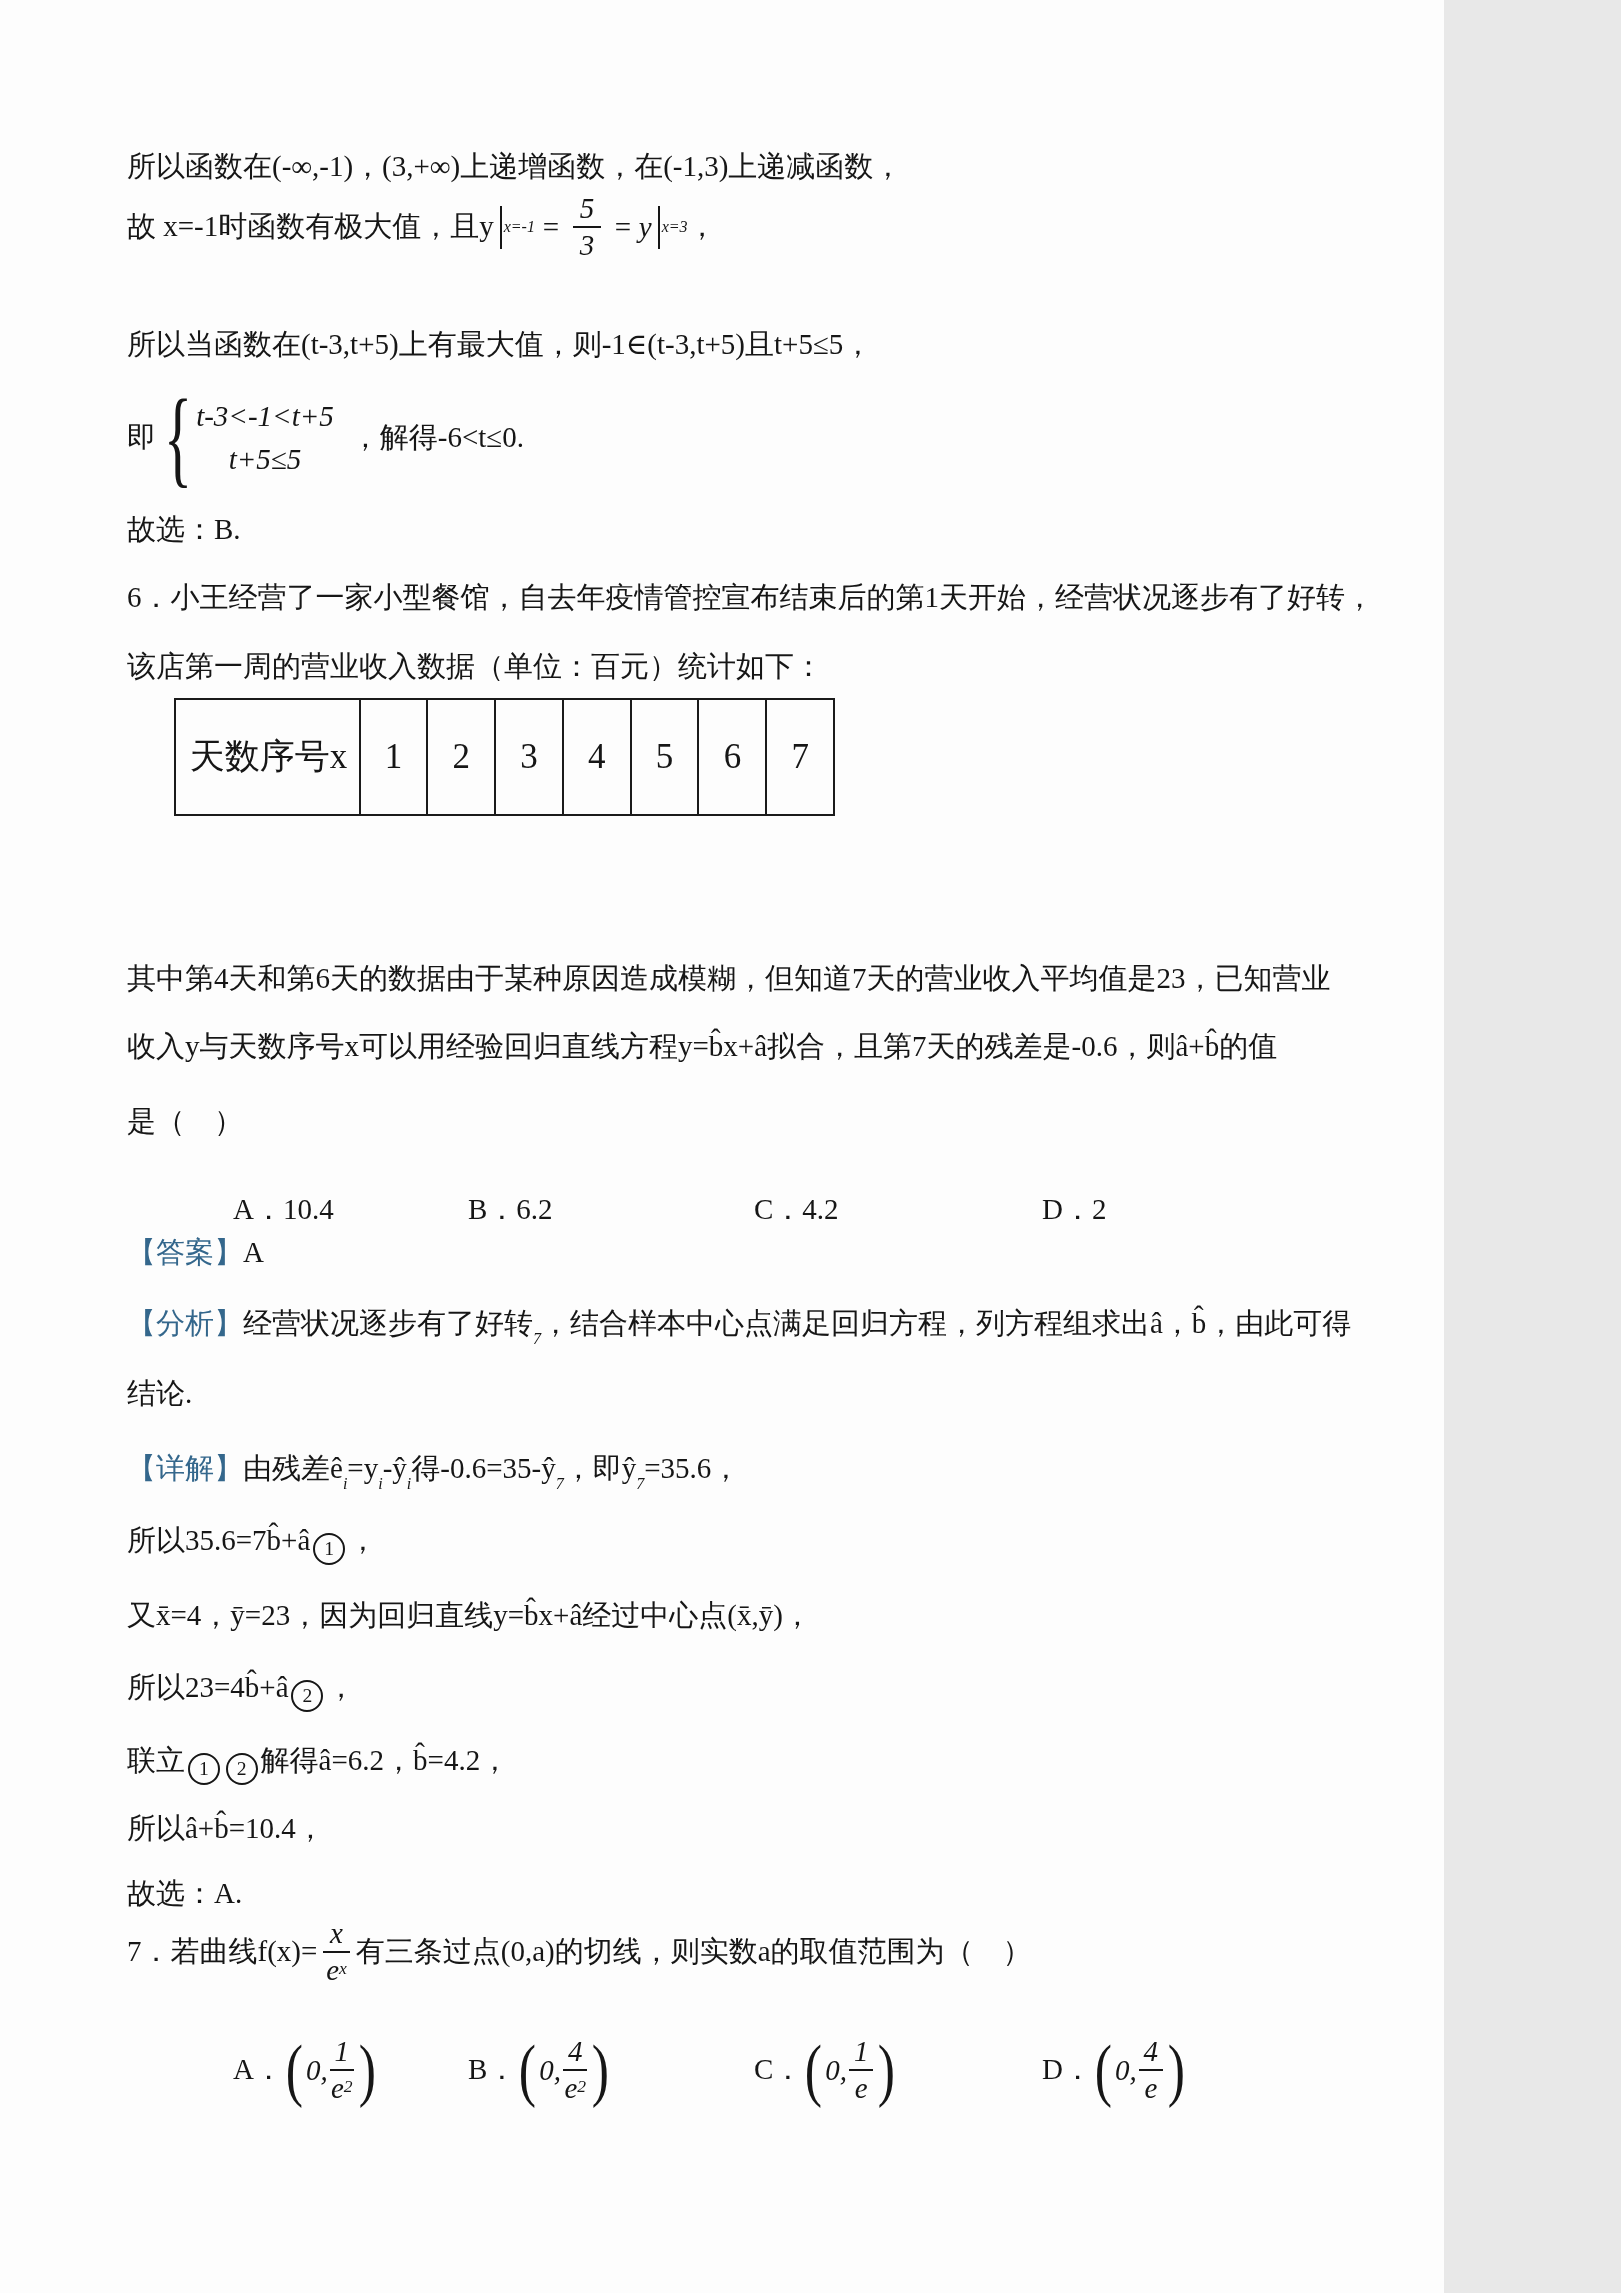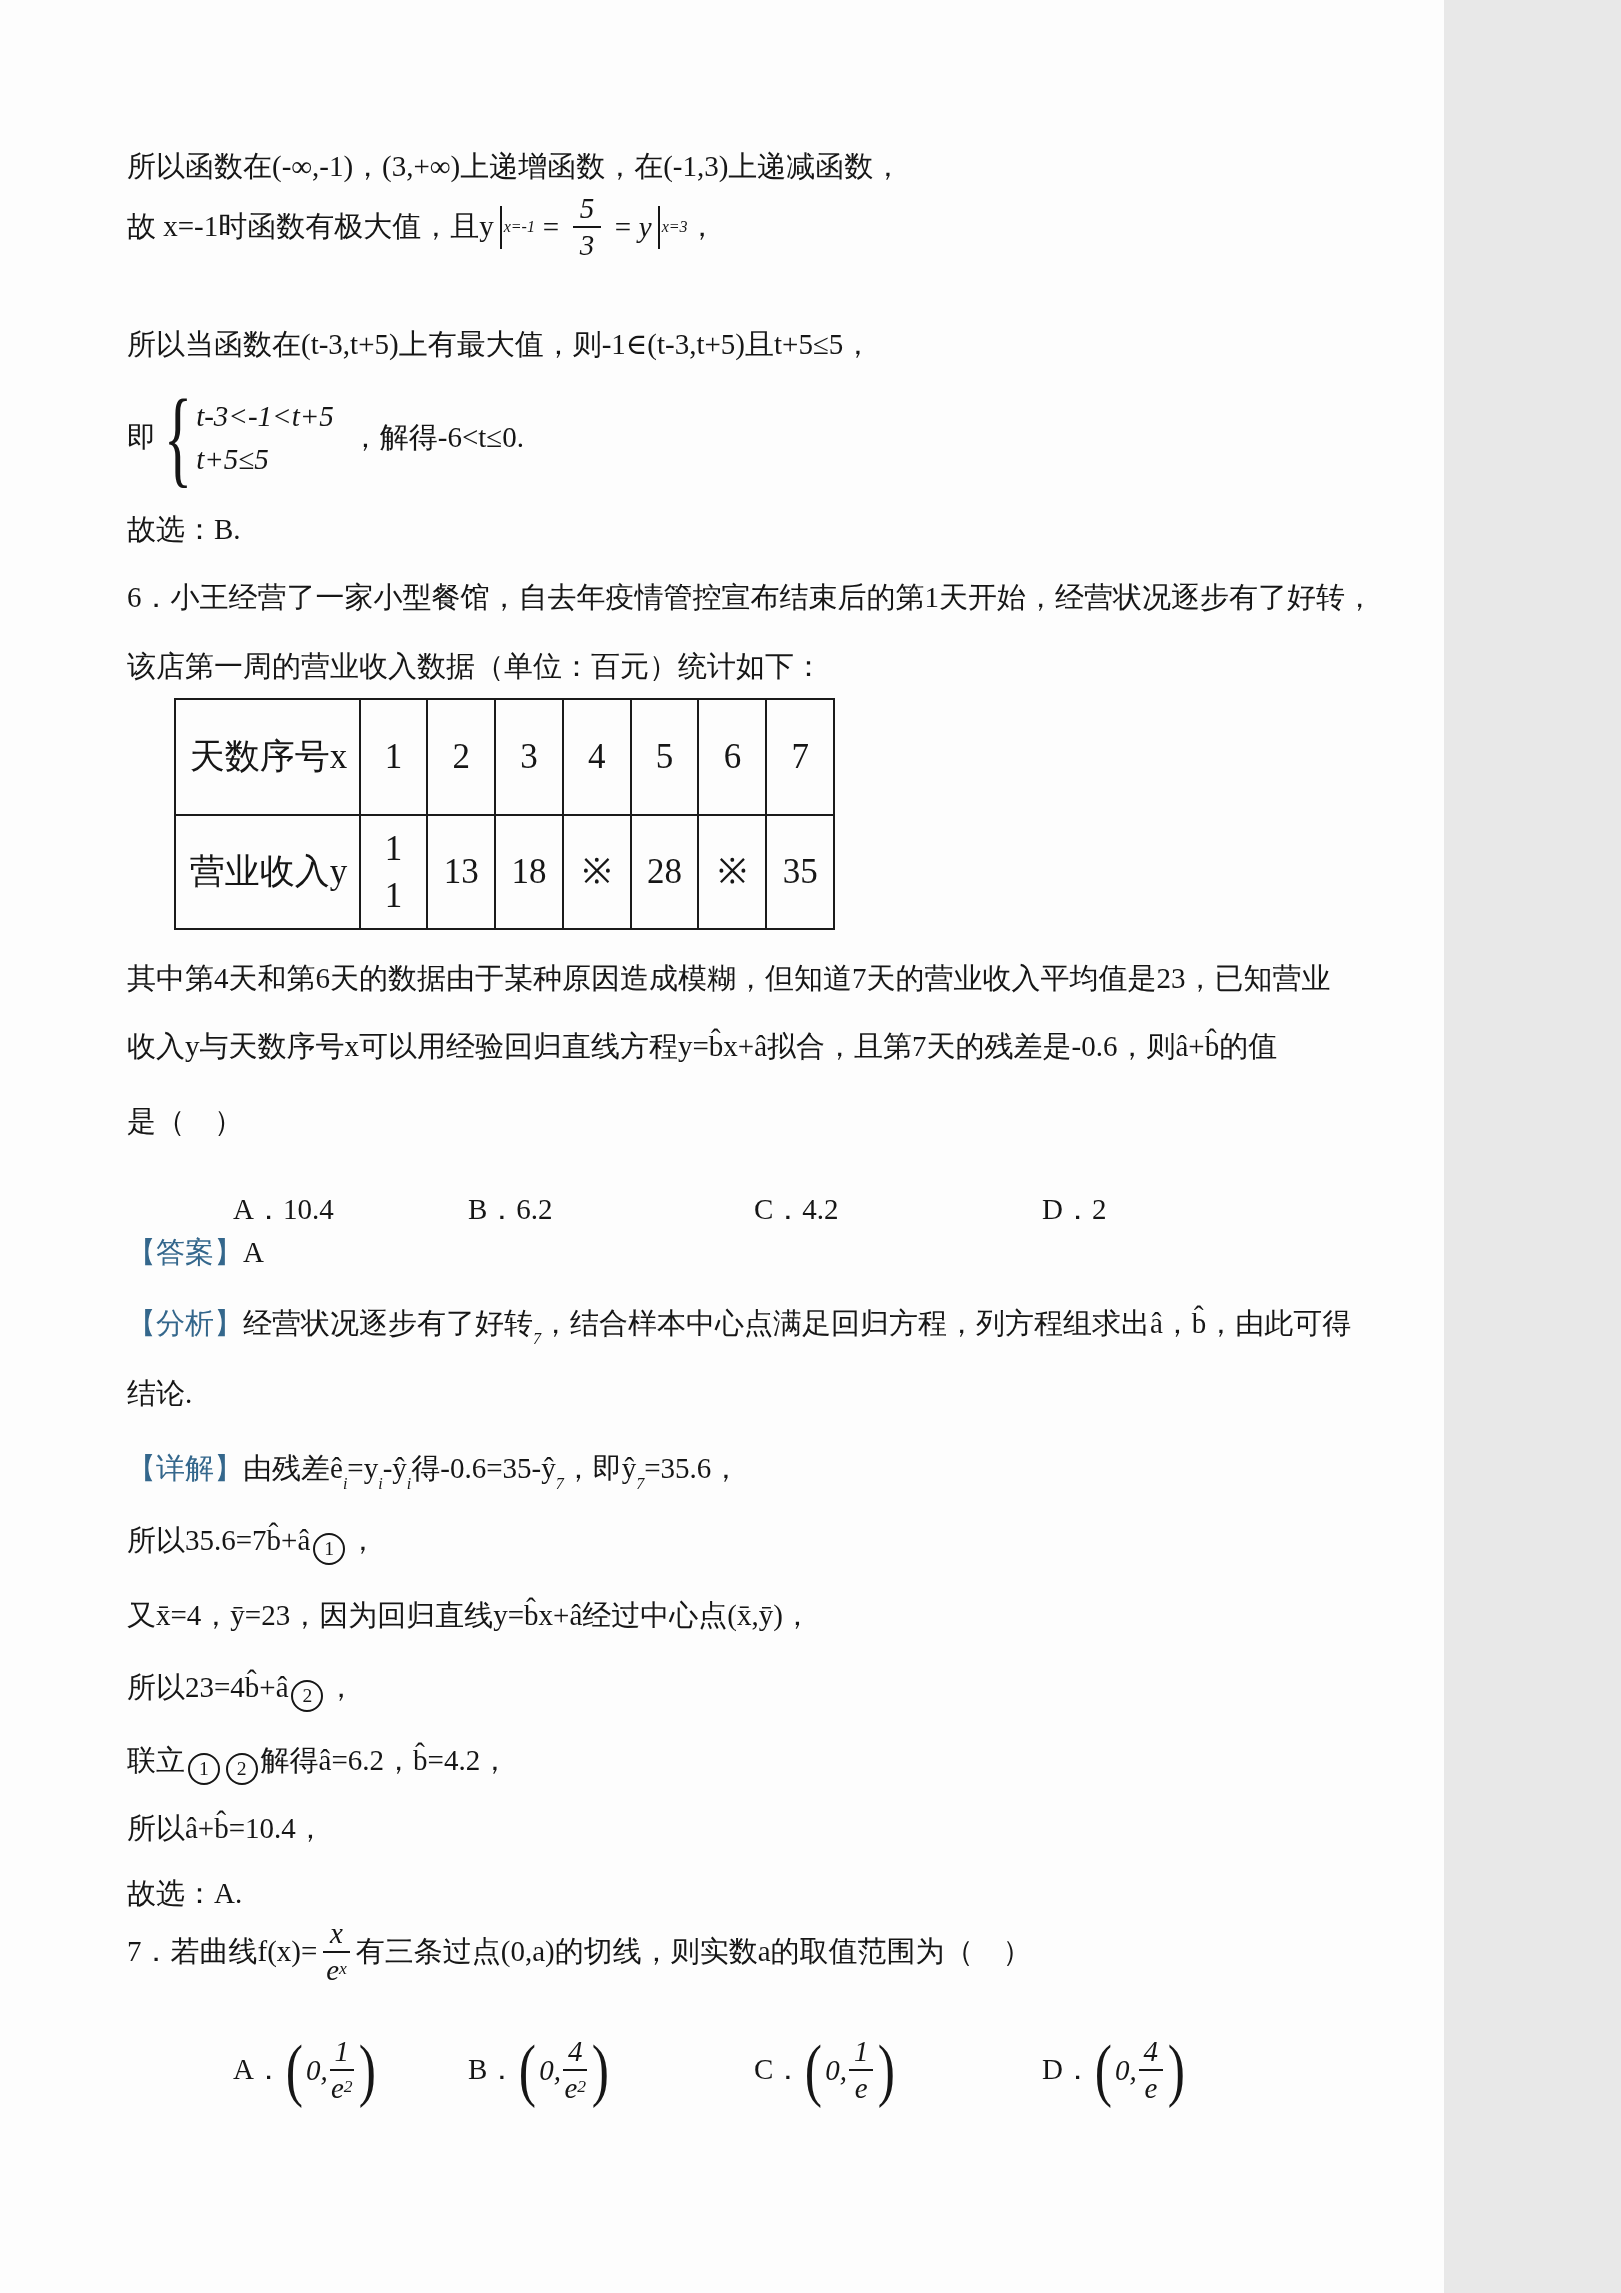--- a/index.html
+++ b/index.html
@@ -22,21 +22,21 @@
   .frac .den { line-height:1.15; padding-top:1px; }
   .sup { font-size:17.6px; vertical-align:5.9px; font-style:italic; }
   .sub { font-size:16px; vertical-align:-10.8px; font-style:italic; letter-spacing:0; }
 
   
   .vbar { display:inline-block; width:2px; height:43px; background:#161616; margin:0 2px 0 5.9px; vertical-align:-13.7px; }
 
   
   .cases { display:inline-flex; align-items:center; }
   .cases .brace { font-size:108px; font-weight:100; line-height:0.85; transform:scaleX(0.55); margin:0 -7.8px 0 -3.9px; }
-  .cases .rows { display:flex; flex-direction:column; gap:9.8px; font-style:italic; }
+  .cases .rows { display:flex; flex-direction:column; gap:9.8px; font-style:italic;align-items:center; }
 
   
   .circ {
     display:inline-flex; align-items:center; justify-content:center;
     width:28px; height:28px; border:2px solid #161616; border-radius:50%;
     font-size:19.6px; font-style:normal; margin:0 2.9px; vertical-align:-4.9px;
   }
 
   
   .mathline { display:flex; align-items:center; }
@@ -109,31 +109,20 @@
         <tr class="r1">
       <td class="hd">天数序号x</td>
       <td class="c">1</td>
       <td class="c">2</td>
       <td class="c">3</td>
       <td class="c">4</td>
       <td class="c">5</td>
       <td class="c">6</td>
       <td class="c">7</td>
     </tr>
-    <tr class="r2">
-      <td class="hd">营业收入y</td>
-      <td class="c">1
-1</td>
-      <td class="c">13</td>
-      <td class="c">18</td>
-      <td class="c">※</td>
-      <td class="c">28</td>
-      <td class="c">※</td>
-      <td class="c">35</td>
-    </tr>
   </tbody>
     </table>
 
   <div class="line" style="top:959px">其中第4天和第6天的数据由于某种原因造成模糊，但知道7天的营业收入平均值是23，已知营业</div>
   <div class="line" style="top:1027px">收入y与天数序号x可以用经验回归直线方程y=b̂x+â拟合，且第7天的残差是-0.6，则â+b̂的值</div>
   <div class="line" style="top:1102px">是（　）</div>
 
   <div class="optrow" style="top:1174px">
     <span class="opt o1"><span>A．</span><span>10.4</span></span>
     <span class="opt o2"><span>B．</span><span>6.2</span></span>

